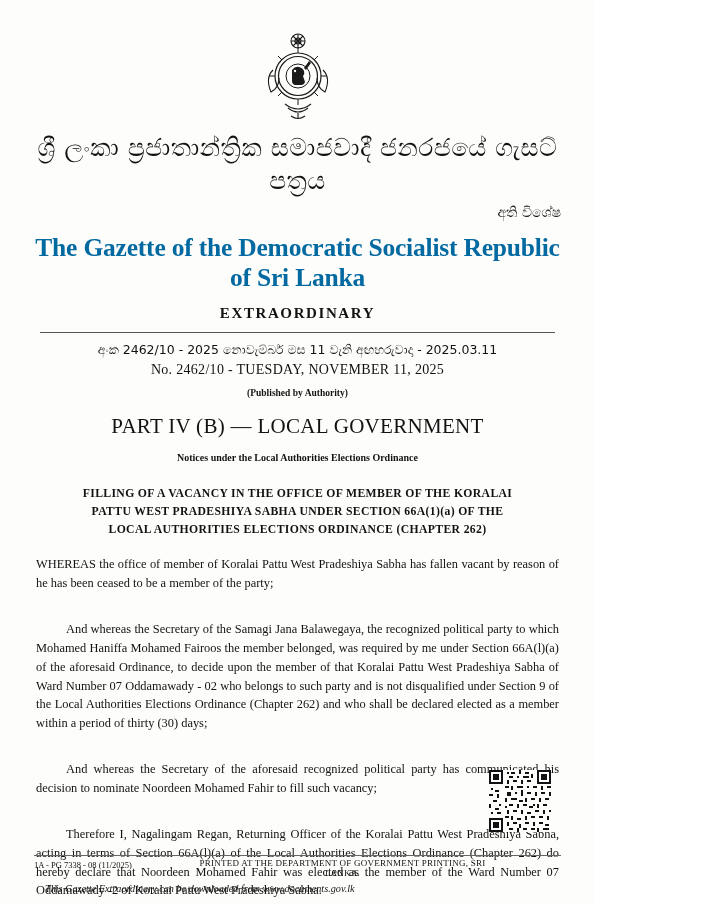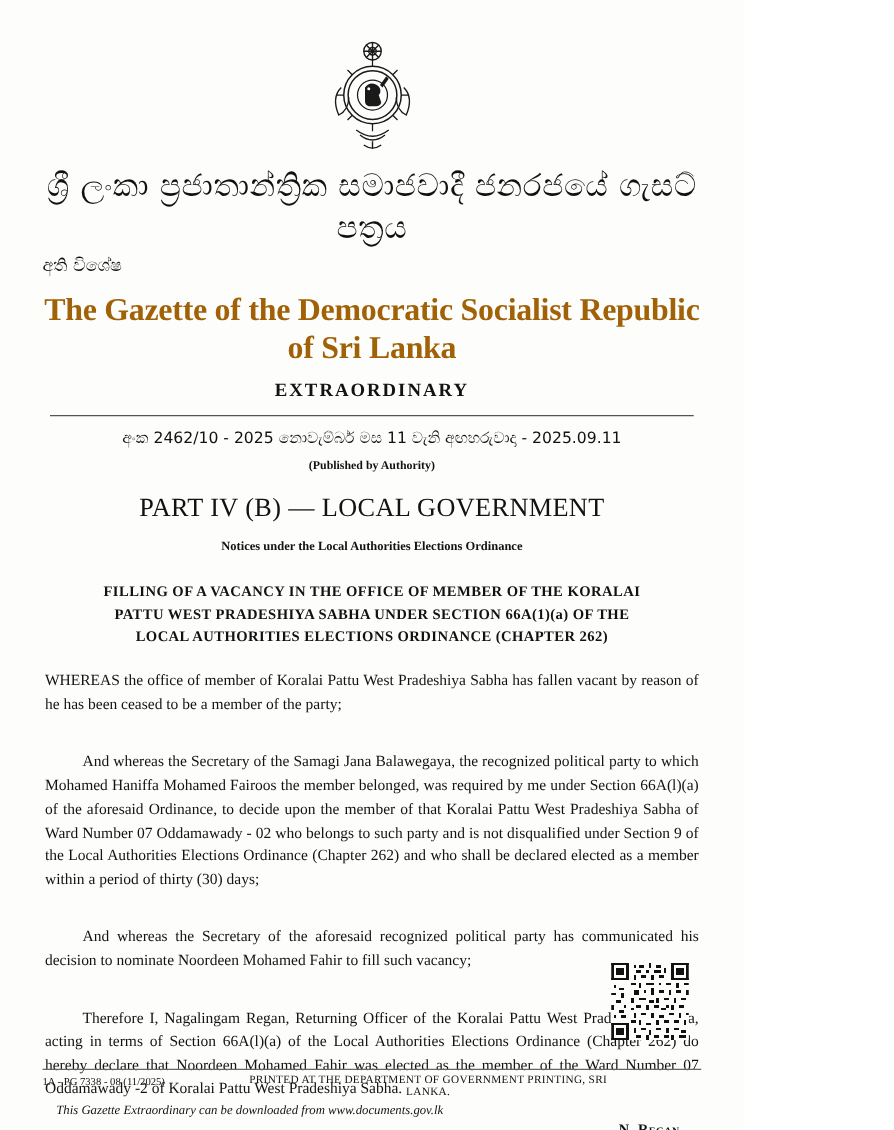--- a/index.html
+++ b/index.html
@@ -41,34 +41,34 @@
   .sinhala-title {
     text-align: center;
     font-family: "DejaVu Sans", sans-serif;
     font-size: 25px;
     letter-spacing: 0.5px;
     margin-top: 6px;
     line-height: 1.3;
     color: #111;
   }
   .sinhala-sub {
-    text-align: left;
+    text-align: right;
     font-family: "DejaVu Sans", sans-serif;
     font-size: 14px;
     margin-top: 7px;
     color: #111;
   }
   .english-title {
     text-align: center;
     font-family: "Liberation Serif", serif;
     font-weight: bold;
     font-size: 25.5px;
     margin-top: 12px;
     letter-spacing: -0.2px;
-    color: #a16207;
+    color: #0369a1;
   }
   .extraordinary {
     text-align: center;
     font-family: "Liberation Serif", serif;
     font-weight: bold;
     font-size: 15px;
     letter-spacing: 1.6px;
     margin-top: 12px;
   }
   .rule {
@@ -255,21 +255,22 @@
     </div>
   </div>
 
   <div class="sinhala-title">ශ්‍රී ලංකා ප්‍රජාතාන්ත්‍රික සමාජවාදී ජනරජයේ ගැසට් පත්‍රය</div>
   <div class="sinhala-sub">අති විශේෂ</div>
   <div class="english-title">The Gazette of the Democratic Socialist Republic of Sri Lanka</div>
   <div class="extraordinary">EXTRAORDINARY</div>
 
   <hr class="rule">
 
-  <div class="date-sinhala">අංක 2462/10 - 2025 නොවැම්බර් මස 11 වැනි අඟහරුවාදා - 2025.09.11</div>
+  <div class="date-sinhala">අංක 2462/10 - 2025 නොවැම්බර් මස 11 වැනි අඟහරුවාදා - 2025.03.11</div>
+  <div class="date-english">No. 2462/10 - TUESDAY, NOVEMBER 11, 2025</div>
   <div class="published">(Published by Authority)</div>
 
   <div class="part-heading">PART IV (B) — LOCAL GOVERNMENT</div>
   <div class="part-sub">Notices under the Local Authorities Elections Ordinance</div>
 
   <div class="notice-title">FILLING OF A VACANCY IN THE OFFICE OF MEMBER OF THE KORALAI PATTU WEST PRADESHIYA SABHA UNDER SECTION 66A(1)(a) OF THE LOCAL AUTHORITIES ELECTIONS ORDINANCE (CHAPTER 262)</div>
 
   <div class="body-text">
     <p>WHEREAS the office of member of Koralai Pattu West Pradeshiya Sabha has fallen vacant by reason of he has been ceased to be a member of the party;</p>
     <p class="indent">And whereas the Secretary of the Samagi Jana Balawegaya, the recognized political party to which Mohamed Haniffa Mohamed Fairoos the member belonged, was required by me under Section 66A(l)(a) of the aforesaid Ordinance, to decide upon the member of that Koralai Pattu West Pradeshiya Sabha of Ward Number 07 Oddamawady - 02 who belongs to such party and is not disqualified under Section 9 of the Local Authorities Elections Ordinance (Chapter 262) and who shall be declared elected as a member within a period of thirty (30) days;</p>

